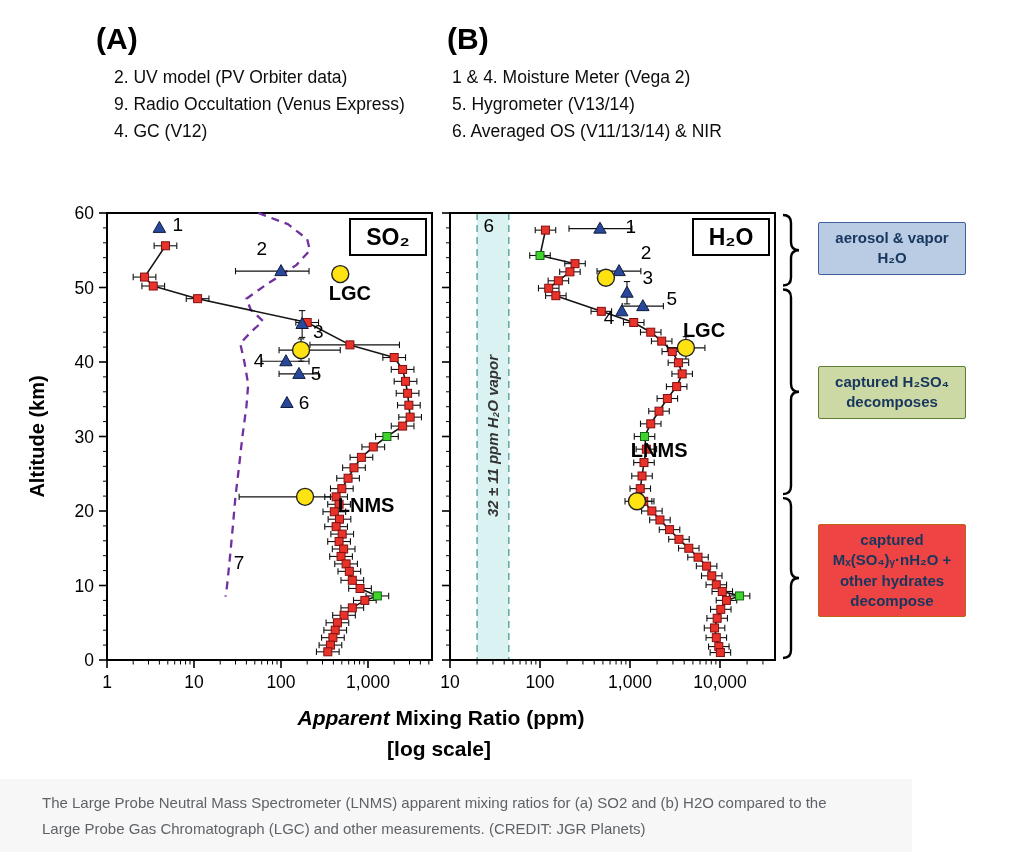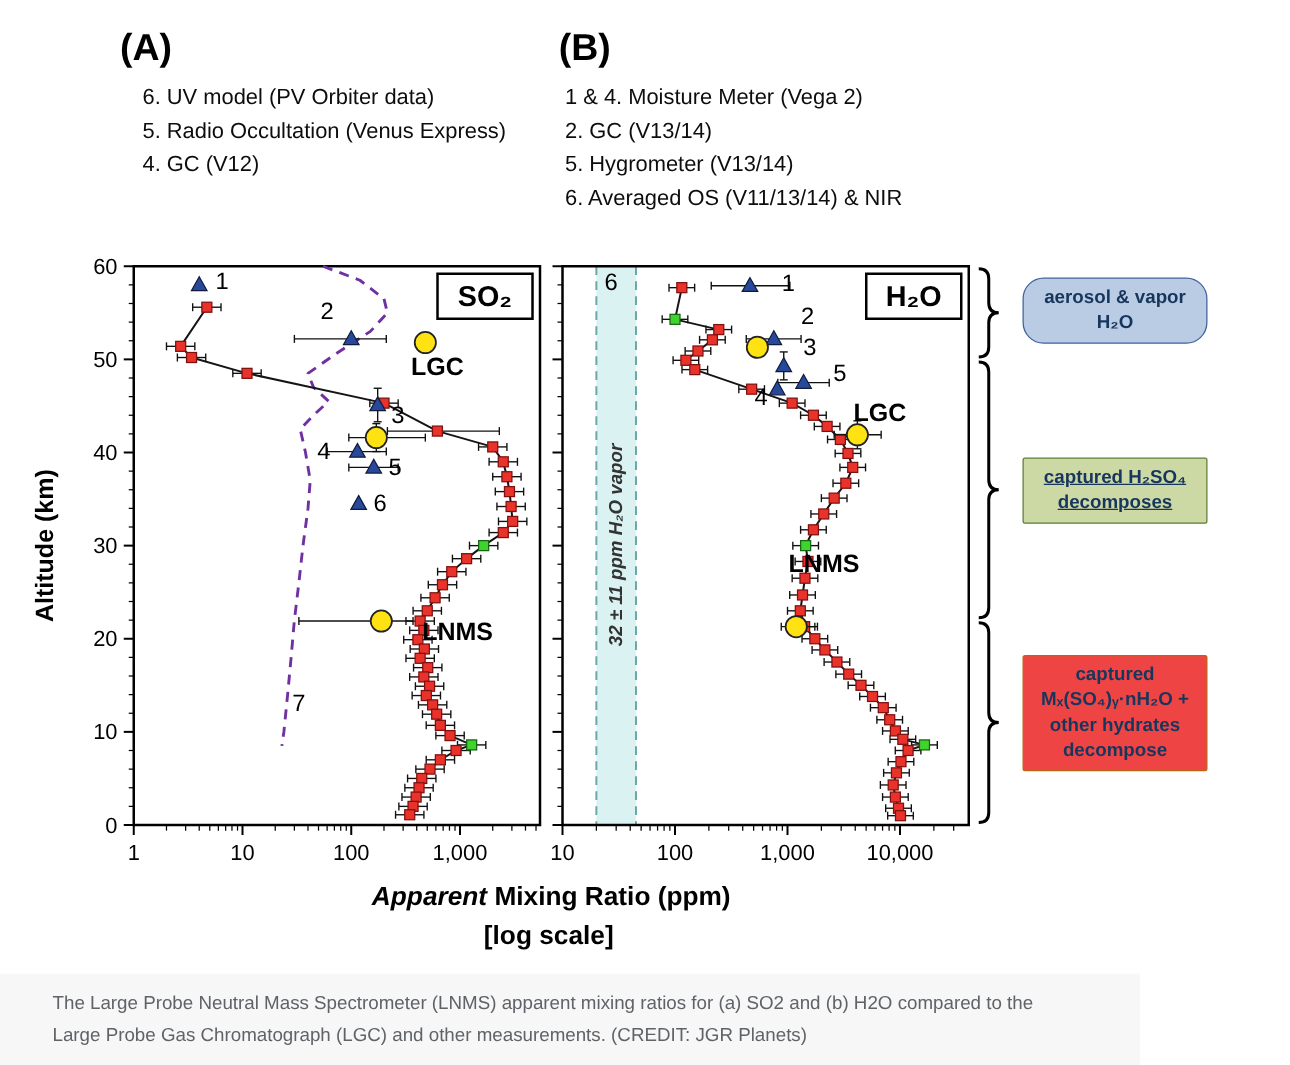--- a/index.html
+++ b/index.html
@@ -32,27 +32,26 @@
 </style>
 </head>
 <body>
 
 <div class="page">
 
   <div class="panel-header abs" style="left:96px;top:22px;">(A)</div>
   <div class="panel-header abs" style="left:447px;top:22px;">(B)</div>
 
   <div class="abs" id="legend-a" style="left:114px;top:64px;">
-      <div class="legend-line">6. UV model (PV Orbiter data)</div>
-      <div class="legend-line">5. Radio Occultation (Venus Express)</div>
+      <div class="legend-line">2. UV model (PV Orbiter data)</div>
+      <div class="legend-line">9. Radio Occultation (Venus Express)</div>
       <div class="legend-line">4. GC (V12)</div>
     </div>
   <div class="abs" id="legend-b" style="left:452px;top:64px;">
       <div class="legend-line">1 &amp; 4. Moisture Meter (Vega 2)</div>
-      <div class="legend-line">2. GC (V13/14)</div>
       <div class="legend-line">5. Hygrometer (V13/14)</div>
       <div class="legend-line">6. Averaged OS (V11/13/14) &amp; NIR</div>
     </div>
 
   <svg id="figure-svg" width="1032" height="780" viewBox="0 0 1032 780">
       <g>
         <line x1="133.18960962276637" y1="660" x2="133.18960962276637" y2="664.5" stroke="#000" stroke-width="1"></line>
         <line x1="148.50954916061062" y1="660" x2="148.50954916061062" y2="664.5" stroke="#000" stroke-width="1"></line>
         <line x1="159.37921924553274" y1="660" x2="159.37921924553274" y2="664.5" stroke="#000" stroke-width="1"></line>
         <line x1="167.81039037723363" y1="660" x2="167.81039037723363" y2="664.5" stroke="#000" stroke-width="1"></line>
@@ -620,23 +619,23 @@
       <path d="M 783 498.1 Q 791 498.1 791 506.1 L 791 570.05 Q 791 578.05 799 578.05 Q 791 578.05 791 586.05 L 791 650 Q 791 658 783 658" fill="none" stroke="#000" stroke-width="2.4"></path>
     </svg>
 
   <div class="ylabel">Altitude (km)</div>
 
   <div class="xtitle abs" style="left:41px;top:706px;width:800px;">
     <span class="ital">Apparent</span><span> Mixing Ratio (ppm)</span>
   </div>
   <div class="xtitle abs" style="left:39px;top:737px;width:800px;">[log scale]</div>
 
-  <div class="side-box" id="side-box-0" style="top: 222px; background: rgb(185, 204, 228); border-color: rgb(65, 97, 158); border-radius: 17px;">aerosol &amp; vapor
+  <div class="side-box" id="side-box-0" style="top: 222px; background: rgb(185, 204, 228); border-color: rgb(65, 97, 158);">aerosol &amp; vapor
 H₂O</div>
-  <div class="side-box" id="side-box-1" style="top: 366px; background: rgb(204, 217, 165); border-color: rgb(93, 125, 53); text-decoration: underline;">captured H₂SO₄
+  <div class="side-box" id="side-box-1" style="top: 366px; background: rgb(204, 217, 165); border-color: rgb(93, 125, 53);">captured H₂SO₄
 decomposes</div>
   <div class="side-box" id="side-box-2" style="top: 524px; background: #ef4444; border-color: rgb(189, 99, 22);">captured
 Mₓ(SO₄)ᵧ·nH₂O +
 other hydrates
 decompose</div>
 
   <div class="caption">
     <div class="caption-inner">The Large Probe Neutral Mass Spectrometer (LNMS) apparent mixing ratios for (a) SO2 and (b) H2O compared to the Large Probe Gas Chromatograph (LGC) and other measurements. (CREDIT: JGR Planets)</div>
   </div>
 

